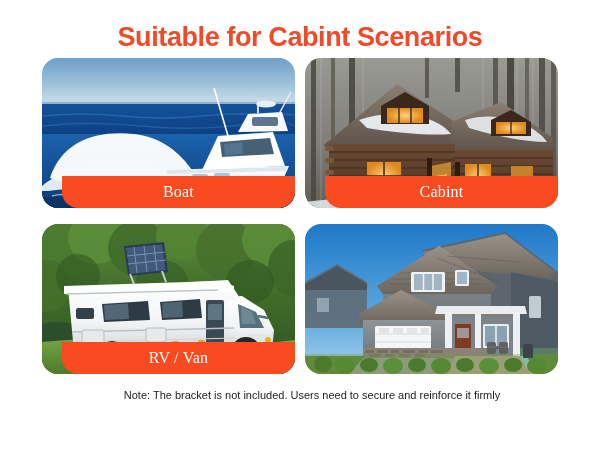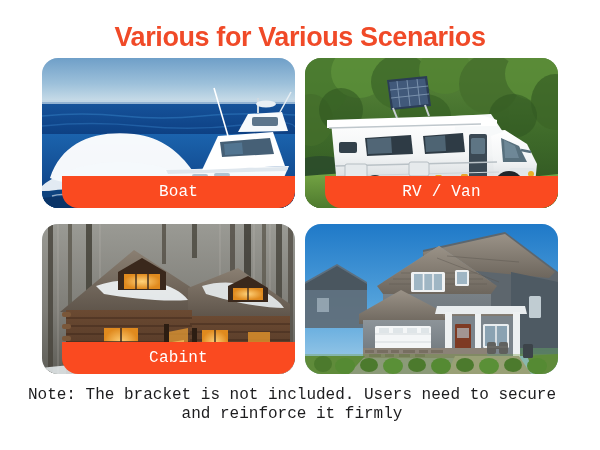--- a/index.html
+++ b/index.html
@@ -68,42 +68,42 @@
     height: 32px;
     background: #FA4A20;
     border-radius: 0 0 16px 16px;
     color: #ffffff;
     font-size: 16px;
     font-weight: 400;
     display: flex;
     align-items: center;
     justify-content: center;
     letter-spacing: 0.2px;
-    font-family: Liberation Mono, monospace;
+    font-family: Liberation Serif, serif;
     margin-left: 20px;
   }
 
   
   .note {
     position: absolute;
     top: 386px;
-    left: 22px;
+    left: 42px;
     width: 540px;
     text-align: center;
-    font-size: 16px;
+    font-size: 11px;
     line-height: 19px;
     color: #1d1d1f;
-    font-family: Liberation Mono, monospace;
+    font-family: Liberation Sans, sans-serif;
   }
   .note .note-line { display: block; }
 </style>
 </head>
 <body>
 
-<div class="page-title">Various for Various Scenarios</div>
+<div class="page-title">Suitable for Cabint Scenarios</div>
 
 <div class="card-grid">
 
   <div class="card">
     <div class="card-photo">
       <svg viewBox="0 0 253 150" preserveAspectRatio="xMidYMid slice">
         <defs>
           <linearGradient id="boatSky" x1="0" y1="0" x2="0" y2="1">
             <stop offset="0%" stop-color="#6f9fc8"></stop>
             <stop offset="55%" stop-color="#9cc0da"></stop>
@@ -155,129 +155,20 @@
         <rect x="172" y="115" width="16" height="4" rx="2" fill="#9db4c6" opacity="0.8"></rect>
 
         <path d="M0 134 Q32 128 64 134 T128 134 T192 133 T253 135 L253 150 L0 150 Z" fill="#0e437f"></path>
         <path d="M0 140 Q26 136 52 141 T104 140 T156 142 T208 140 T253 143 L253 150 L0 150 Z" fill="#0a3468"></path>
         <path d="M10 138 q10 -3 20 0" stroke="#ffffff" stroke-width="1.4" fill="none" opacity="0.55"></path>
         <path d="M86 143 q12 -3 24 0" stroke="#ffffff" stroke-width="1.4" fill="none" opacity="0.45"></path>
         <path d="M176 140 q12 -3 24 0" stroke="#ffffff" stroke-width="1.3" fill="none" opacity="0.4"></path>
       </svg>
     </div>
     <div class="card-label">Boat</div>
-  </div>
-
-  <div class="card">
-    <div class="card-photo">
-      <svg viewBox="0 0 253 150" preserveAspectRatio="xMidYMid slice">
-        <defs>
-          <linearGradient id="forestG" x1="0" y1="0" x2="0" y2="1">
-            <stop offset="0%" stop-color="#5d8a3c"></stop>
-            <stop offset="50%" stop-color="#3f6b2a"></stop>
-            <stop offset="100%" stop-color="#2d5220"></stop>
-          </linearGradient>
-          <linearGradient id="grassG" x1="0" y1="0" x2="0" y2="1">
-            <stop offset="0%" stop-color="#74a444"></stop>
-            <stop offset="100%" stop-color="#4e7a2e"></stop>
-          </linearGradient>
-          <linearGradient id="rvBody" x1="0" y1="0" x2="0" y2="1">
-            <stop offset="0%" stop-color="#ffffff"></stop>
-            <stop offset="55%" stop-color="#f2f4f5"></stop>
-            <stop offset="100%" stop-color="#d3d8db"></stop>
-          </linearGradient>
-        </defs>
-        <rect x="0" y="0" width="253" height="150" fill="url(#forestG)"></rect>
-
-        <g opacity="0.8">
-          <ellipse cx="18" cy="26" rx="26" ry="30" fill="#497a2f"></ellipse>
-          <ellipse cx="54" cy="14" rx="28" ry="26" fill="#5b8f39"></ellipse>
-          <ellipse cx="96" cy="24" rx="30" ry="28" fill="#3f6b2a"></ellipse>
-          <ellipse cx="140" cy="12" rx="26" ry="24" fill="#538433"></ellipse>
-          <ellipse cx="184" cy="26" rx="30" ry="30" fill="#456f2c"></ellipse>
-          <ellipse cx="228" cy="16" rx="28" ry="26" fill="#5a8d38"></ellipse>
-          <ellipse cx="250" cy="44" rx="24" ry="28" fill="#3d6627"></ellipse>
-          <ellipse cx="6" cy="62" rx="22" ry="26" fill="#446f2b"></ellipse>
-        </g>
-        <g opacity="0.55">
-          <ellipse cx="36" cy="52" rx="22" ry="22" fill="#2f5520"></ellipse>
-          <ellipse cx="120" cy="58" rx="26" ry="22" fill="#335c22"></ellipse>
-          <ellipse cx="208" cy="58" rx="24" ry="22" fill="#2f5520"></ellipse>
-        </g>
-
-        <ellipse cx="16" cy="112" rx="30" ry="14" fill="#2b4a2c" opacity="0.8"></ellipse>
-
-        <rect x="0" y="118" width="253" height="32" fill="url(#grassG)"></rect>
-        <path d="M0 118 Q60 112 126 118 T253 116 L253 150 L0 150 Z" fill="url(#grassG)"></path>
-
-        <path d="M26 64 L176 60 L190 64 L196 126 L32 128 Z" fill="url(#rvBody)"></path>
-
-        <path d="M176 74 L200 72 L222 86 L232 106 L230 126 L190 128 L186 76 Z" fill="url(#rvBody)"></path>
-
-        <path d="M150 58 L186 56 L198 74 L186 78 L150 74 Z" fill="#f7f9fa"></path>
-
-        <path d="M22 62 L176 57 L192 62 L192 68 L22 70 Z" fill="#ffffff"></path>
-        <path d="M24 70 L176 66" stroke="#bfc7cc" stroke-width="1.4"></path>
-
-        <g>
-          <path d="M82 22 L122 18 L126 48 L86 52 Z" fill="#2b3d55"></path>
-          <path d="M84 24 L120 20.5 L123.5 46 L88 50 Z" fill="#41597a"></path>
-          <g stroke="#8fa6c0" stroke-width="0.9" opacity="0.8">
-            <path d="M92 23 L95 49"></path>
-              <path d="M102 22 L105 48"></path>
-              <path d="M112 21 L115 47"></path>
-            <path d="M85 32 L123 28"></path>
-              <path d="M86 40 L124 36"></path>
-          </g>
-          <path d="M88 50 L92 60" stroke="#c9cfd3" stroke-width="2"></path>
-          <path d="M120 47 L124 58" stroke="#c9cfd3" stroke-width="2"></path>
-        </g>
-
-        <path d="M60 80 L106 77 L108 96 L62 98 Z" fill="#2e3b45"></path>
-        <path d="M62 81 L86 79.5 L87 95 L63 96 Z" fill="#5d7687" opacity="0.75"></path>
-        <path d="M118 78 L158 75 L160 94 L120 96 Z" fill="#2e3b45"></path>
-        <path d="M120 79 L140 77.6 L141 93 L121 94 Z" fill="#5d7687" opacity="0.7"></path>
-        <rect x="34" y="84" width="18" height="11" rx="2" fill="#33414b"></rect>
-
-        <rect x="164" y="76" width="18" height="50" rx="2" fill="#3b4954"></rect>
-        <rect x="166" y="80" width="14" height="16" rx="1.5" fill="#6b8494" opacity="0.75"></rect>
-
-        <path d="M196 80 L214 88 L222 104 L198 104 Z" fill="#46606f" opacity="0.9"></path>
-        <path d="M199 82 L210 88 L214 100 L200 100 Z" fill="#7d98a8" opacity="0.6"></path>
-
-        <rect x="204" y="110" width="26" height="10" rx="3" fill="#e2e7ea"></rect>
-        <circle cx="226" cy="116" r="3" fill="#e8b027"></circle>
-        <path d="M216 92 l10 2" stroke="#59707e" stroke-width="2.4"></path>
-
-        <path d="M30 108 L192 104" stroke="#b9c1c6" stroke-width="1.6"></path>
-        <path d="M32 118 L194 114" stroke="#cdd4d8" stroke-width="1.2"></path>
-
-        <rect x="40" y="106" width="22" height="14" rx="2" fill="#e6eaec" stroke="#b6bec3" stroke-width="1"></rect>
-        <rect x="104" y="104" width="20" height="14" rx="2" fill="#e6eaec" stroke="#b6bec3" stroke-width="1"></rect>
-
-        <g fill="#e8a52b">
-          <rect x="86" y="118" width="7" height="3" rx="1.5"></rect>
-          <rect x="130" y="117" width="7" height="3" rx="1.5"></rect>
-          <rect x="156" y="116" width="7" height="3" rx="1.5"></rect>
-        </g>
-
-        <g>
-          <circle cx="204" cy="128" r="15" fill="#22262a"></circle>
-          <circle cx="204" cy="128" r="7" fill="#b9c1c6"></circle>
-          <circle cx="204" cy="128" r="3" fill="#8d979d"></circle>
-          <circle cx="70" cy="129" r="12" fill="#22262a" opacity="0.9"></circle>
-          <circle cx="70" cy="129" r="5" fill="#aab2b7"></circle>
-        </g>
-
-        <path d="M40 126 L36 138 M48 126 L52 138" stroke="#6d767c" stroke-width="2"></path>
-
-        <ellipse cx="120" cy="140" rx="96" ry="6" fill="#2f4a22" opacity="0.45"></ellipse>
-      </svg>
-    </div>
-    <div class="card-label">RV / Van</div>
   </div>
 
   <div class="card">
     <div class="card-photo">
       <svg viewBox="0 0 253 150" preserveAspectRatio="xMidYMid slice">
         <defs>
           <linearGradient id="winterBg" x1="0" y1="0" x2="0" y2="1">
             <stop offset="0%" stop-color="#9a9a94"></stop>
             <stop offset="60%" stop-color="#7d7c76"></stop>
             <stop offset="100%" stop-color="#5f5e58"></stop>
@@ -379,20 +270,129 @@
         <path d="M0 144 C40 138 90 142 130 140 C180 138 220 143 253 140 L253 150 L0 150 Z" fill="#e9eef1" opacity="0.85"></path>
       </svg>
     </div>
     <div class="card-label">Cabint</div>
   </div>
 
   <div class="card">
     <div class="card-photo">
       <svg viewBox="0 0 253 150" preserveAspectRatio="xMidYMid slice">
         <defs>
+          <linearGradient id="forestG" x1="0" y1="0" x2="0" y2="1">
+            <stop offset="0%" stop-color="#5d8a3c"></stop>
+            <stop offset="50%" stop-color="#3f6b2a"></stop>
+            <stop offset="100%" stop-color="#2d5220"></stop>
+          </linearGradient>
+          <linearGradient id="grassG" x1="0" y1="0" x2="0" y2="1">
+            <stop offset="0%" stop-color="#74a444"></stop>
+            <stop offset="100%" stop-color="#4e7a2e"></stop>
+          </linearGradient>
+          <linearGradient id="rvBody" x1="0" y1="0" x2="0" y2="1">
+            <stop offset="0%" stop-color="#ffffff"></stop>
+            <stop offset="55%" stop-color="#f2f4f5"></stop>
+            <stop offset="100%" stop-color="#d3d8db"></stop>
+          </linearGradient>
+        </defs>
+        <rect x="0" y="0" width="253" height="150" fill="url(#forestG)"></rect>
+
+        <g opacity="0.8">
+          <ellipse cx="18" cy="26" rx="26" ry="30" fill="#497a2f"></ellipse>
+          <ellipse cx="54" cy="14" rx="28" ry="26" fill="#5b8f39"></ellipse>
+          <ellipse cx="96" cy="24" rx="30" ry="28" fill="#3f6b2a"></ellipse>
+          <ellipse cx="140" cy="12" rx="26" ry="24" fill="#538433"></ellipse>
+          <ellipse cx="184" cy="26" rx="30" ry="30" fill="#456f2c"></ellipse>
+          <ellipse cx="228" cy="16" rx="28" ry="26" fill="#5a8d38"></ellipse>
+          <ellipse cx="250" cy="44" rx="24" ry="28" fill="#3d6627"></ellipse>
+          <ellipse cx="6" cy="62" rx="22" ry="26" fill="#446f2b"></ellipse>
+        </g>
+        <g opacity="0.55">
+          <ellipse cx="36" cy="52" rx="22" ry="22" fill="#2f5520"></ellipse>
+          <ellipse cx="120" cy="58" rx="26" ry="22" fill="#335c22"></ellipse>
+          <ellipse cx="208" cy="58" rx="24" ry="22" fill="#2f5520"></ellipse>
+        </g>
+
+        <ellipse cx="16" cy="112" rx="30" ry="14" fill="#2b4a2c" opacity="0.8"></ellipse>
+
+        <rect x="0" y="118" width="253" height="32" fill="url(#grassG)"></rect>
+        <path d="M0 118 Q60 112 126 118 T253 116 L253 150 L0 150 Z" fill="url(#grassG)"></path>
+
+        <path d="M26 64 L176 60 L190 64 L196 126 L32 128 Z" fill="url(#rvBody)"></path>
+
+        <path d="M176 74 L200 72 L222 86 L232 106 L230 126 L190 128 L186 76 Z" fill="url(#rvBody)"></path>
+
+        <path d="M150 58 L186 56 L198 74 L186 78 L150 74 Z" fill="#f7f9fa"></path>
+
+        <path d="M22 62 L176 57 L192 62 L192 68 L22 70 Z" fill="#ffffff"></path>
+        <path d="M24 70 L176 66" stroke="#bfc7cc" stroke-width="1.4"></path>
+
+        <g>
+          <path d="M82 22 L122 18 L126 48 L86 52 Z" fill="#2b3d55"></path>
+          <path d="M84 24 L120 20.5 L123.5 46 L88 50 Z" fill="#41597a"></path>
+          <g stroke="#8fa6c0" stroke-width="0.9" opacity="0.8">
+            <path d="M92 23 L95 49"></path>
+              <path d="M102 22 L105 48"></path>
+              <path d="M112 21 L115 47"></path>
+            <path d="M85 32 L123 28"></path>
+              <path d="M86 40 L124 36"></path>
+          </g>
+          <path d="M88 50 L92 60" stroke="#c9cfd3" stroke-width="2"></path>
+          <path d="M120 47 L124 58" stroke="#c9cfd3" stroke-width="2"></path>
+        </g>
+
+        <path d="M60 80 L106 77 L108 96 L62 98 Z" fill="#2e3b45"></path>
+        <path d="M62 81 L86 79.5 L87 95 L63 96 Z" fill="#5d7687" opacity="0.75"></path>
+        <path d="M118 78 L158 75 L160 94 L120 96 Z" fill="#2e3b45"></path>
+        <path d="M120 79 L140 77.6 L141 93 L121 94 Z" fill="#5d7687" opacity="0.7"></path>
+        <rect x="34" y="84" width="18" height="11" rx="2" fill="#33414b"></rect>
+
+        <rect x="164" y="76" width="18" height="50" rx="2" fill="#3b4954"></rect>
+        <rect x="166" y="80" width="14" height="16" rx="1.5" fill="#6b8494" opacity="0.75"></rect>
+
+        <path d="M196 80 L214 88 L222 104 L198 104 Z" fill="#46606f" opacity="0.9"></path>
+        <path d="M199 82 L210 88 L214 100 L200 100 Z" fill="#7d98a8" opacity="0.6"></path>
+
+        <rect x="204" y="110" width="26" height="10" rx="3" fill="#e2e7ea"></rect>
+        <circle cx="226" cy="116" r="3" fill="#e8b027"></circle>
+        <path d="M216 92 l10 2" stroke="#59707e" stroke-width="2.4"></path>
+
+        <path d="M30 108 L192 104" stroke="#b9c1c6" stroke-width="1.6"></path>
+        <path d="M32 118 L194 114" stroke="#cdd4d8" stroke-width="1.2"></path>
+
+        <rect x="40" y="106" width="22" height="14" rx="2" fill="#e6eaec" stroke="#b6bec3" stroke-width="1"></rect>
+        <rect x="104" y="104" width="20" height="14" rx="2" fill="#e6eaec" stroke="#b6bec3" stroke-width="1"></rect>
+
+        <g fill="#e8a52b">
+          <rect x="86" y="118" width="7" height="3" rx="1.5"></rect>
+          <rect x="130" y="117" width="7" height="3" rx="1.5"></rect>
+          <rect x="156" y="116" width="7" height="3" rx="1.5"></rect>
+        </g>
+
+        <g>
+          <circle cx="204" cy="128" r="15" fill="#22262a"></circle>
+          <circle cx="204" cy="128" r="7" fill="#b9c1c6"></circle>
+          <circle cx="204" cy="128" r="3" fill="#8d979d"></circle>
+          <circle cx="70" cy="129" r="12" fill="#22262a" opacity="0.9"></circle>
+          <circle cx="70" cy="129" r="5" fill="#aab2b7"></circle>
+        </g>
+
+        <path d="M40 126 L36 138 M48 126 L52 138" stroke="#6d767c" stroke-width="2"></path>
+
+        <ellipse cx="120" cy="140" rx="96" ry="6" fill="#2f4a22" opacity="0.45"></ellipse>
+      </svg>
+    </div>
+    <div class="card-label">RV / Van</div>
+  </div>
+
+  <div class="card">
+    <div class="card-photo">
+      <svg viewBox="0 0 253 150" preserveAspectRatio="xMidYMid slice">
+        <defs>
           <linearGradient id="skyG" x1="0" y1="0" x2="0" y2="1">
             <stop offset="0%" stop-color="#1f79c8"></stop>
             <stop offset="60%" stop-color="#5aa7dd"></stop>
             <stop offset="100%" stop-color="#a7cfe9"></stop>
           </linearGradient>
           <linearGradient id="sidingG" x1="0" y1="0" x2="0" y2="1">
             <stop offset="0%" stop-color="#8d9499"></stop>
             <stop offset="100%" stop-color="#6e767c"></stop>
           </linearGradient>
           <linearGradient id="shingleG" x1="0" y1="0" x2="0" y2="1">

